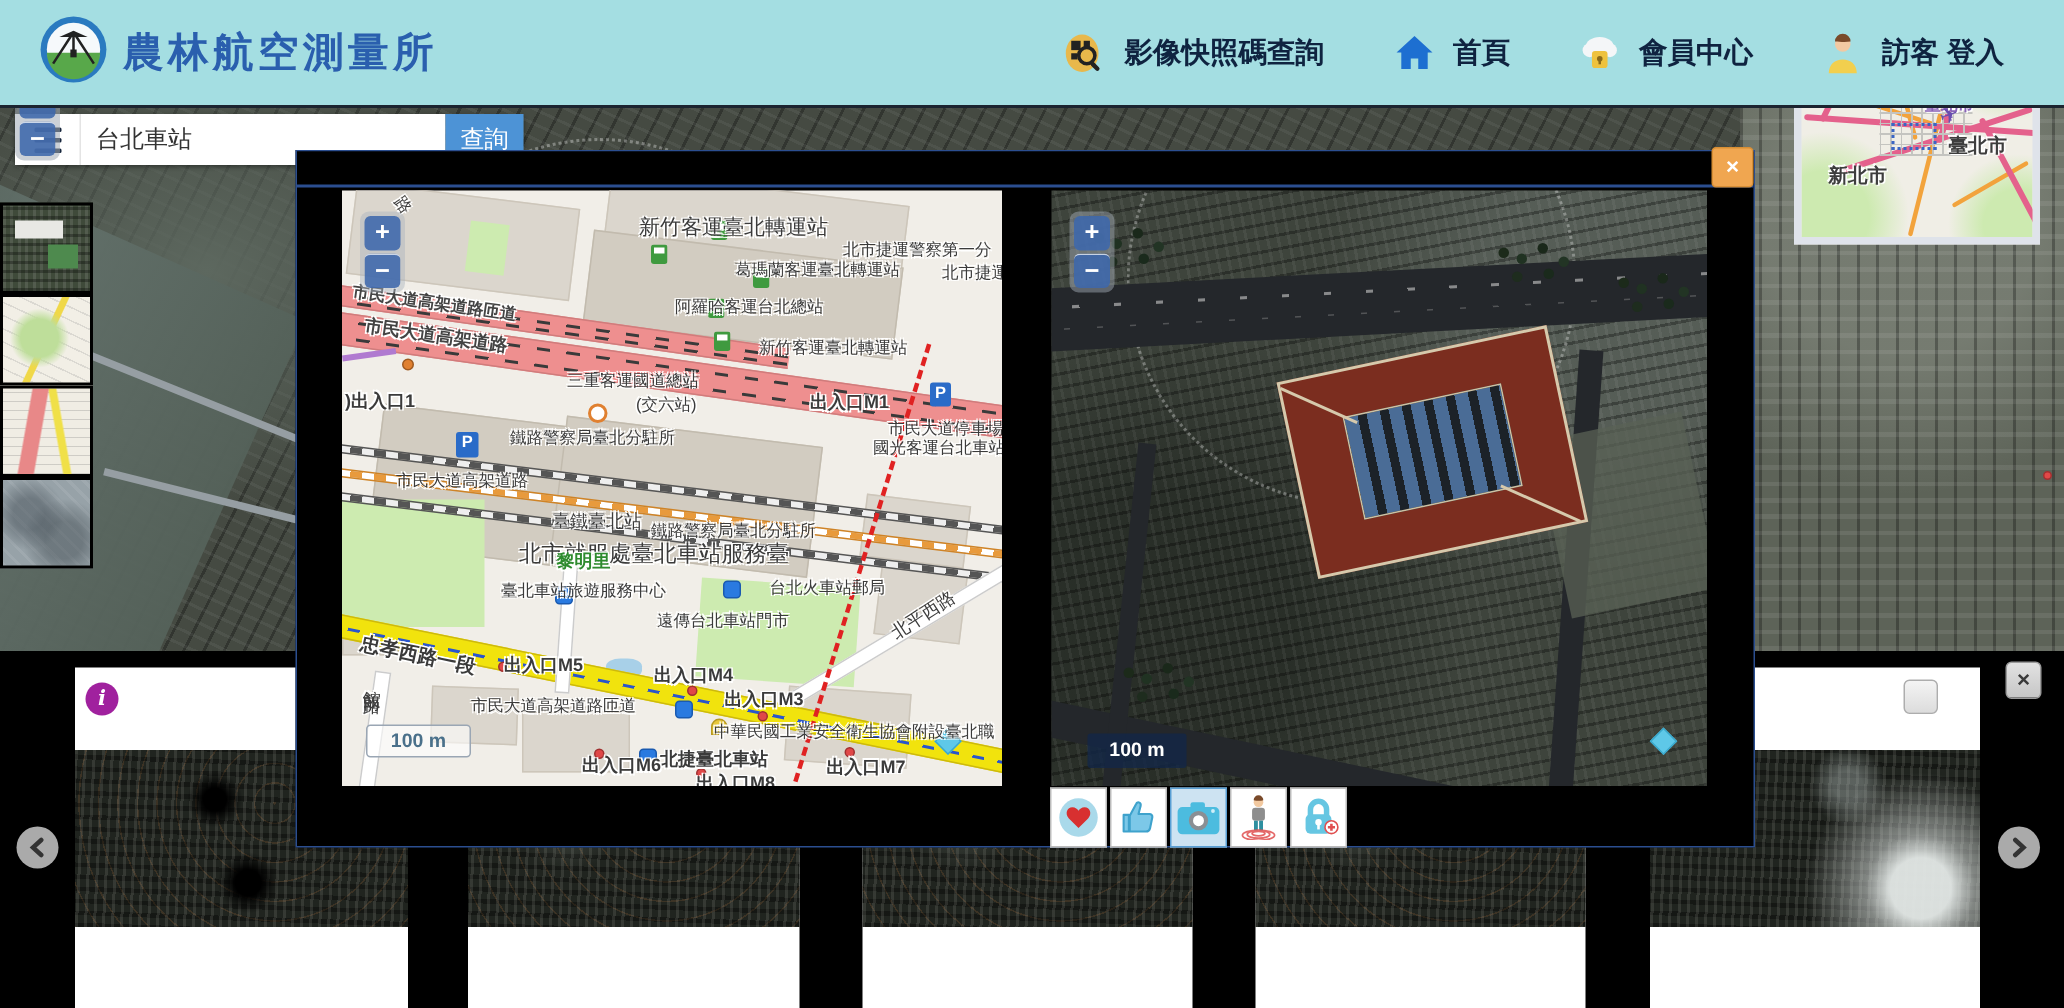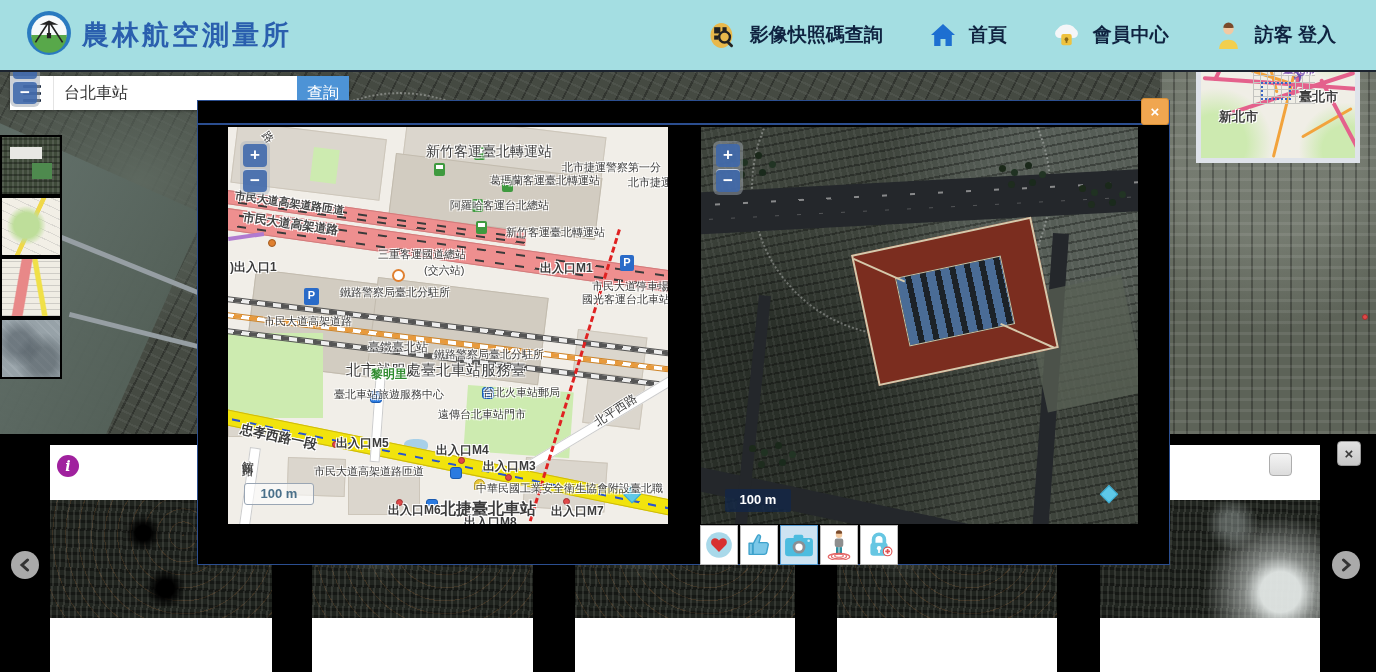--- a/index.html
+++ b/index.html
@@ -381,31 +381,31 @@
         <span class="osm-label" style="left: 8px; top: 62px; font-size: 11px; font-weight: 700; color: rgb(68, 68, 68); transform: rotate(8deg);">市民大道高架道路匝道</span>
         <span class="osm-label" style="left: 16px; top: 84px; font-size: 12px; font-weight: 700; color: rgb(68, 68, 68); transform: rotate(8deg);">市民大道高架道路</span>
         <span class="osm-label" style="left: 112px; top: 159px; font-size: 11px;">鐵路警察局臺北分駐所</span>
         <span class="osm-label" style="left: 354px; top: 166px; font-size: 11px;">國光客運台北車站</span>
         <span class="osm-label" style="left: 36px; top: 188px; font-size: 11px;">市民大道高架道路</span>
         <span class="osm-label" style="left: 140px; top: 214px; font-size: 12px;">臺鐵臺北站</span>
         <span class="osm-label" style="left: 206px; top: 221px; font-size: 11px;">鐵路警察局臺北分駐所</span>
         <span class="osm-label" style="left: 118px; top: 234px; font-size: 15px;">北市就服處臺北車站服務臺</span>
         <span class="osm-label" style="left: 143px; top: 241px; font-size: 12px; font-weight: 700; color: rgb(46, 139, 46);">黎明里</span>
         <span class="osm-label" style="left: 106px; top: 261px; font-size: 11px;">臺北車站旅遊服務中心</span>
-        <span class="osm-label" style="left: 255px; top: 259px; font-size: 11px;">台北火車站郵局</span>
+        <span class="osm-label" style="left: 285px; top: 259px; font-size: 11px;">台北火車站郵局</span>
         <span class="osm-label" style="left: 210px; top: 281px; font-size: 11px;">遠傳台北車站門市</span>
         <span class="osm-label" style="left: 364px; top: 291px; font-size: 12px; transform: rotate(-33deg);">北平西路</span>
         <span class="osm-label" style="left: 14px; top: 295px; font-size: 13px; font-weight: 700; transform: rotate(12deg);">忠孝西路一段</span>
         <span class="osm-label" style="left: 108px; top: 310px; font-size: 12px; font-weight: 700;">出入口M5</span>
         <span class="osm-label" style="left: 208px; top: 317px; font-size: 12px; font-weight: 700;">出入口M4</span>
         <span class="osm-label" style="left: 255px; top: 333px; font-size: 12px; font-weight: 700;">出入口M3</span>
         <span class="osm-label vert" style="left: 12px; top: 324px; font-size: 12px;">館前路</span>
         <span class="osm-label" style="left: 86px; top: 338px; font-size: 11px;">市民大道高架道路匝道</span>
         <span class="osm-label" style="left: 248px; top: 355px; font-size: 11px;">中華民國工業安全衛生協會附設臺北職</span>
-        <span class="osm-label" style="left: 212px; top: 373px; font-size: 16px; font-weight: 700;">北捷臺北車站</span>
+        <span class="osm-label" style="left: 212px; top: 373px; font-size: 12px; font-weight: 700;">北捷臺北車站</span>
         <span class="osm-label" style="left: 323px; top: 378px; font-size: 12px; font-weight: 700;">出入口M7</span>
         <span class="osm-label" style="left: 160px; top: 377px; font-size: 12px; font-weight: 700;">出入口M6</span>
         <span class="osm-label" style="left: 236px; top: 389px; font-size: 12px; font-weight: 700;">出入口M8</span>
       </div>
 
     <div class="map-panel" id="map-right">
       <div class="panel-zoom">
           <span class="zbtn">+</span>
           <span class="zbtn">−</span>
         </div>

